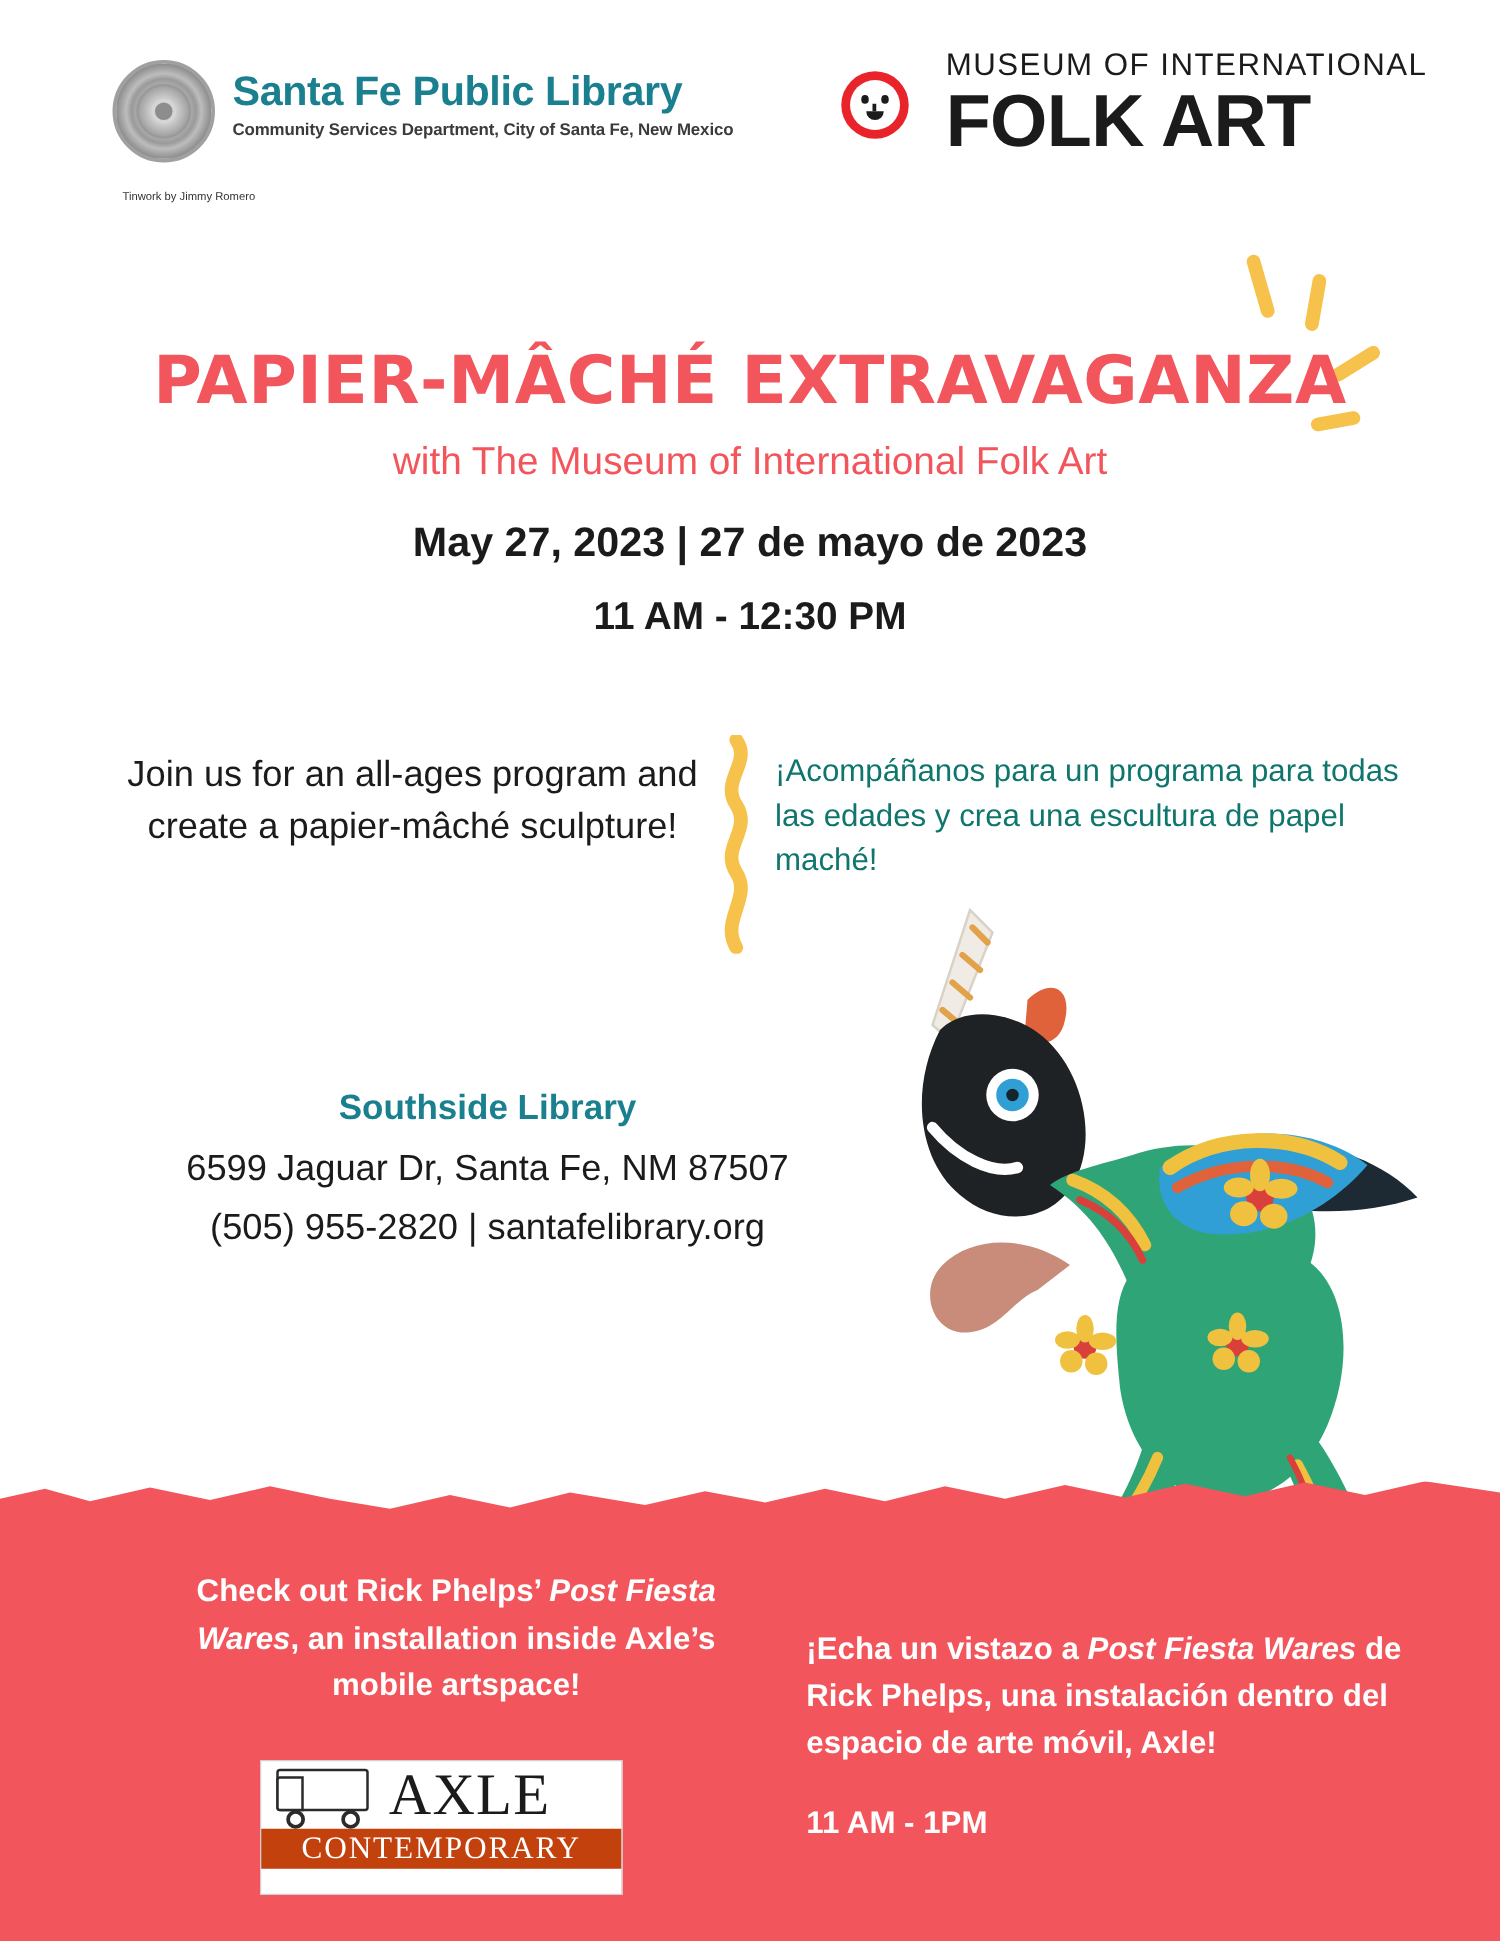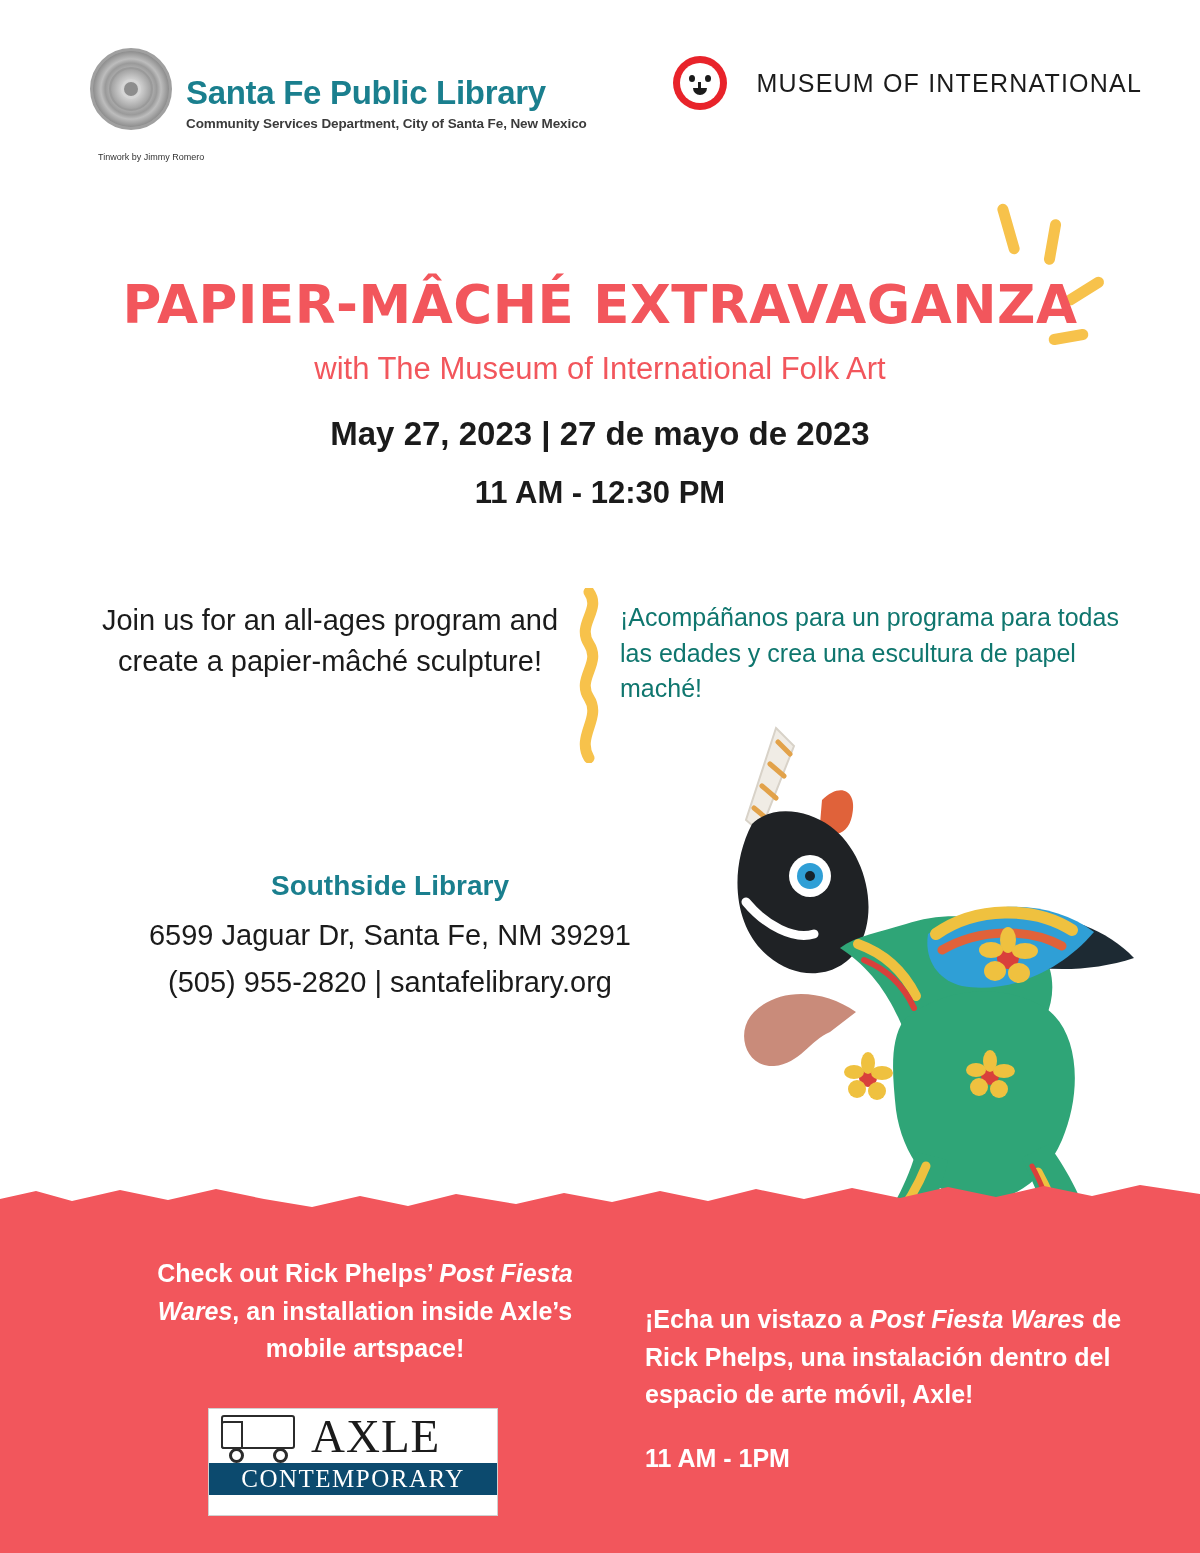--- a/index.html
+++ b/index.html
@@ -57,21 +57,20 @@
     left: 50%; top: 50%;
     width: 14px; height: 14px;
     transform: translate(-50%,-50%);
     border-radius: 50%;
     background: #8d8d8d;
     box-shadow: 0 0 0 3px #d5d5d5;
   }
   .sfpl-text-block {
     margin-left: 14px;
     padding-top: 8px;
-    margin-top: 20px;
   }
   .sfpl-title {
     font-size: 33px;
     font-weight: bold;
     color: #1a7f8e;
     letter-spacing: -0.3px;
     line-height: 1;
   }
   .sfpl-sub {
     font-size: 13.5px;
@@ -384,21 +383,21 @@
   .axle-word {
     font-family: "Liberation Serif", serif;
     font-size: 47px;
     letter-spacing: 1px;
     color: #1b1b1b;
     line-height: 1;
     margin-left: 8px;
   }
   .axle-bottom {
     height: 32px;
-    background: #0c4a6e;
+    background: #c2410c;
     color: #ffffff;
     font-family: "Liberation Serif", serif;
     font-size: 25px;
     letter-spacing: 1.5px;
     display: flex;
     align-items: center;
     justify-content: center;
   }
 </style>
 </head>
@@ -428,20 +427,21 @@
       <div class="sun-disc"></div>
       <div class="sun-face">
         <span class="eye left"></span>
         <span class="eye right"></span>
         <span class="nose"></span>
         <span class="mouth"></span>
       </div>
     </div>
     <div class="mifa-text">
       <div class="mifa-line1">MUSEUM OF INTERNATIONAL</div>
+      <div class="mifa-line2">FOLK ART</div>
     </div>
   </div>
 </div>
 
 <div class="sparkles">
   <span class="spark s1"></span>
   <span class="spark s2"></span>
   <span class="spark s3"></span>
   <span class="spark s4"></span>
 </div>
@@ -458,21 +458,21 @@
 <div class="squiggle">
   <svg width="34" height="175" viewBox="0 0 34 175" fill="none" xmlns="http://www.w3.org/2000/svg">
     <path d="M17 4 C 30 22, 4 36, 17 56 C 30 76, 4 90, 17 110 C 30 130, 4 148, 17 170" stroke="#f7c24b" stroke-width="11" stroke-linecap="round" fill="none"></path>
   </svg>
 </div>
 
 <div class="blurb-es">¡Acompáñanos para un programa para todas las edades y crea una  escultura de papel maché!</div>
 
 <div class="location">
   <div class="loc-name">Southside Library</div>
-  <div class="loc-addr">6599 Jaguar Dr, Santa Fe, NM 39291</div>
+  <div class="loc-addr">6599 Jaguar Dr, Santa Fe, NM 87507</div>
   <div class="loc-contact">(505) 955-2820 | santafelibrary.org</div>
 </div>
 
 <div class="sculpture">
   <svg width="470" height="560" viewBox="0 0 470 560" xmlns="http://www.w3.org/2000/svg">
 
     <path d="M86 8 L104 26 L70 112 L56 100 Z" fill="#f0ece5" stroke="#d8d2c8" stroke-width="2"></path>
     <path d="M88 22 L100 34 M80 44 L94 56 M72 66 L86 78 M64 88 L76 98" stroke="#e2a24a" stroke-width="5" stroke-linecap="round"></path>
 
     <path d="M132 80 C150 62, 168 70, 162 96 C158 116, 140 120, 130 104 Z" fill="#e0623a"></path>

